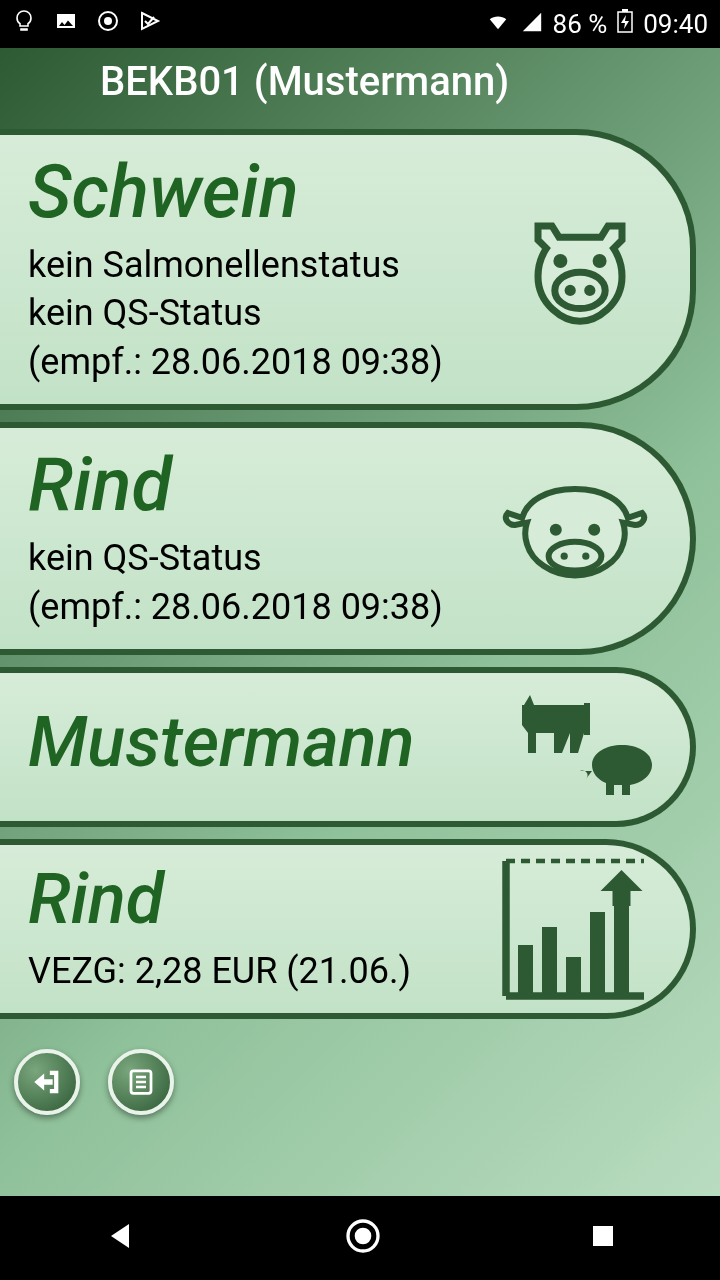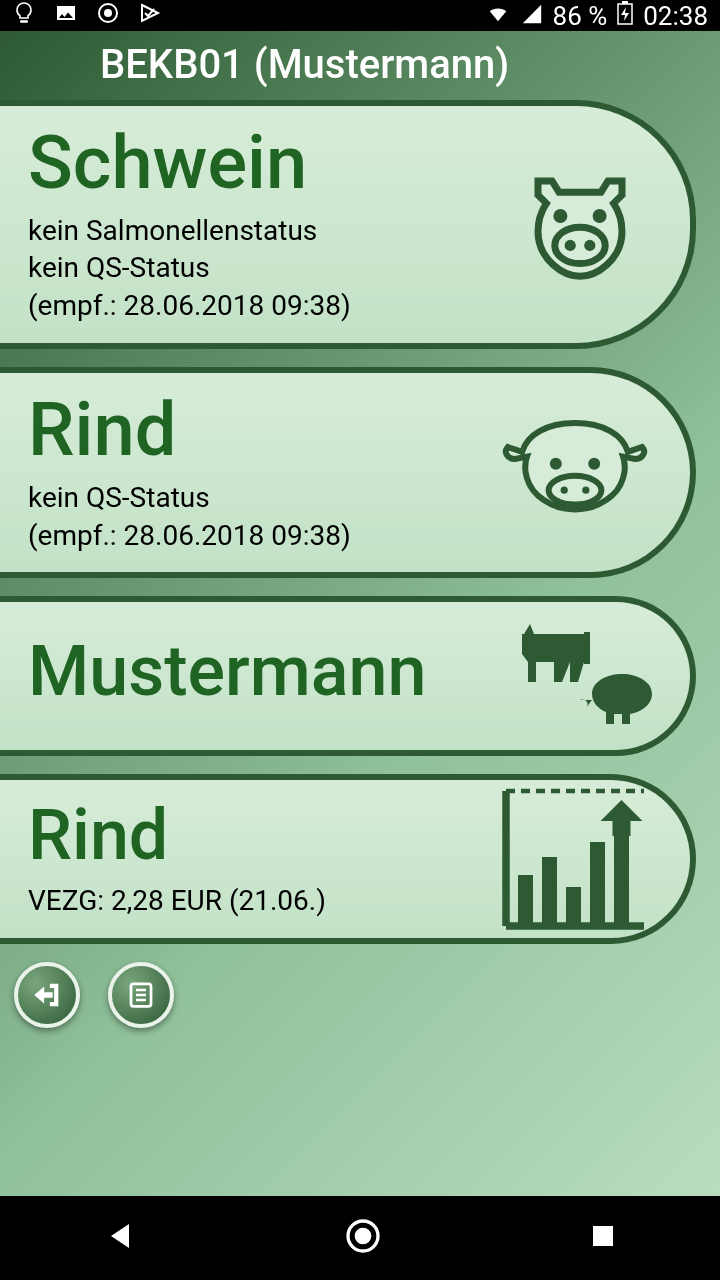--- a/index.html
+++ b/index.html
@@ -1,33 +1,34 @@
 <!DOCTYPE html>
 <html><head>
 <meta charset="utf-8">
 <style>
   * { margin: 0; padding: 0; box-sizing: border-box; }
   html, body { width: 720px; height: 1280px; overflow: hidden; font-family: Roboto, Arial, sans-serif; }
   body { background: #000; display: flex; flex-direction: column; }
 
   .statusbar {
-    height: 31px; background: #000; color: #fff;
+    height: 48px; background: #000; color: #fff;
     display: flex; align-items: center; padding: 4px 12px;
     font-size: 26px;
     gap: 28px;
   }
   .statusbar .left { display: flex; gap: 18px; }
   .statusbar .right { margin-left: auto; display: flex; align-items: center; gap: 10px; }
   .statusbar svg { fill: #fff; }
 
   .app {
     flex: 1 1 auto;
     background: linear-gradient(135deg, #2d5a33 0%, #8fc19a 60%, #b9dcc0 100%);
     display: flex; flex-direction: column;
     position: relative;
+    gap: 12px;
   }
   .titlebar {
     color: #fff; font-size: 40px; font-weight: 500;
     padding: 10px 0 6px 100px;
   }
   .logo {
     position: absolute; left: 8px; top: 86px;
     color: #fff; font-weight: 900; font-size: 30px; letter-spacing: -1px;
   }
   .logo .dot { color:#d63; }
@@ -35,27 +36,28 @@
   .card {
     background: linear-gradient(180deg, #d7ecd8 0%, #c2e2c7 100%);
     border: 6px solid #2d5a33; border-left: none;
     border-top-right-radius: 120px; border-bottom-right-radius: 120px;
     margin-right: 24px;
     padding: 18px 160px 18px 28px;
     position: relative;
     min-height: 170px;
     display: flex; flex-direction: column; justify-content: center;
   }
-  .card + .card, .gap { margin-top: 18px; }
+  .card + .card, .gap { }
   .card .title {
     color: #206424; font-size: 70px; font-weight: 500; line-height: 1.05;
     margin-bottom: 10px;
+    font-style: italic;
   }
   .card.big .title { font-size: 74px; }
-  .card .line { color: #000; font-size: 28px; line-height: 1.35; }
+  .card .line { color: #000; font-size: 36px; line-height: 1.35; }
   .card .icon {
     position: absolute; right: 40px; top: 50%; transform: translateY(-50%);
   }
 
   .bottom-icons {
     display: flex; gap: 28px; padding: 18px 14px 10px;
   }
   .round-btn {
     width: 66px; height: 66px; border-radius: 50%;
     background: radial-gradient(circle at 30% 30%, #7aa67d, #2d5a33);
@@ -97,21 +99,21 @@
         </svg></span>
     <span><svg width="22" height="22" viewBox="0 0 24 24">
           <path d="M2 22h20V2L2 22z"></path>
         </svg></span>
     <span>86 %</span>
     <span><svg width="16" height="24" viewBox="0 0 16 24">
           <rect x="1" y="3" width="14" height="20" fill="none" stroke="#fff" stroke-width="1.5"></rect>
           <rect x="5" y="0" width="6" height="3"></rect>
           <path d="M9 6l-5 8h4l-1 6 5-8H8l1-6z"></path>
         </svg></span>
-    <span>02:38</span>
+    <span>09:40</span>
   </div>
 </div>
 
 <div class="app">
   <div class="titlebar">BEKB01 (Mustermann)</div>
   <div class="logo"><span>m</span><span class="dot">a</span><span>is</span></div>
 
   <div class="card big" style="margin-top:6px">
     <div class="title">Schwein</div>
     <div class="line">kein Salmonellenstatus</div>

